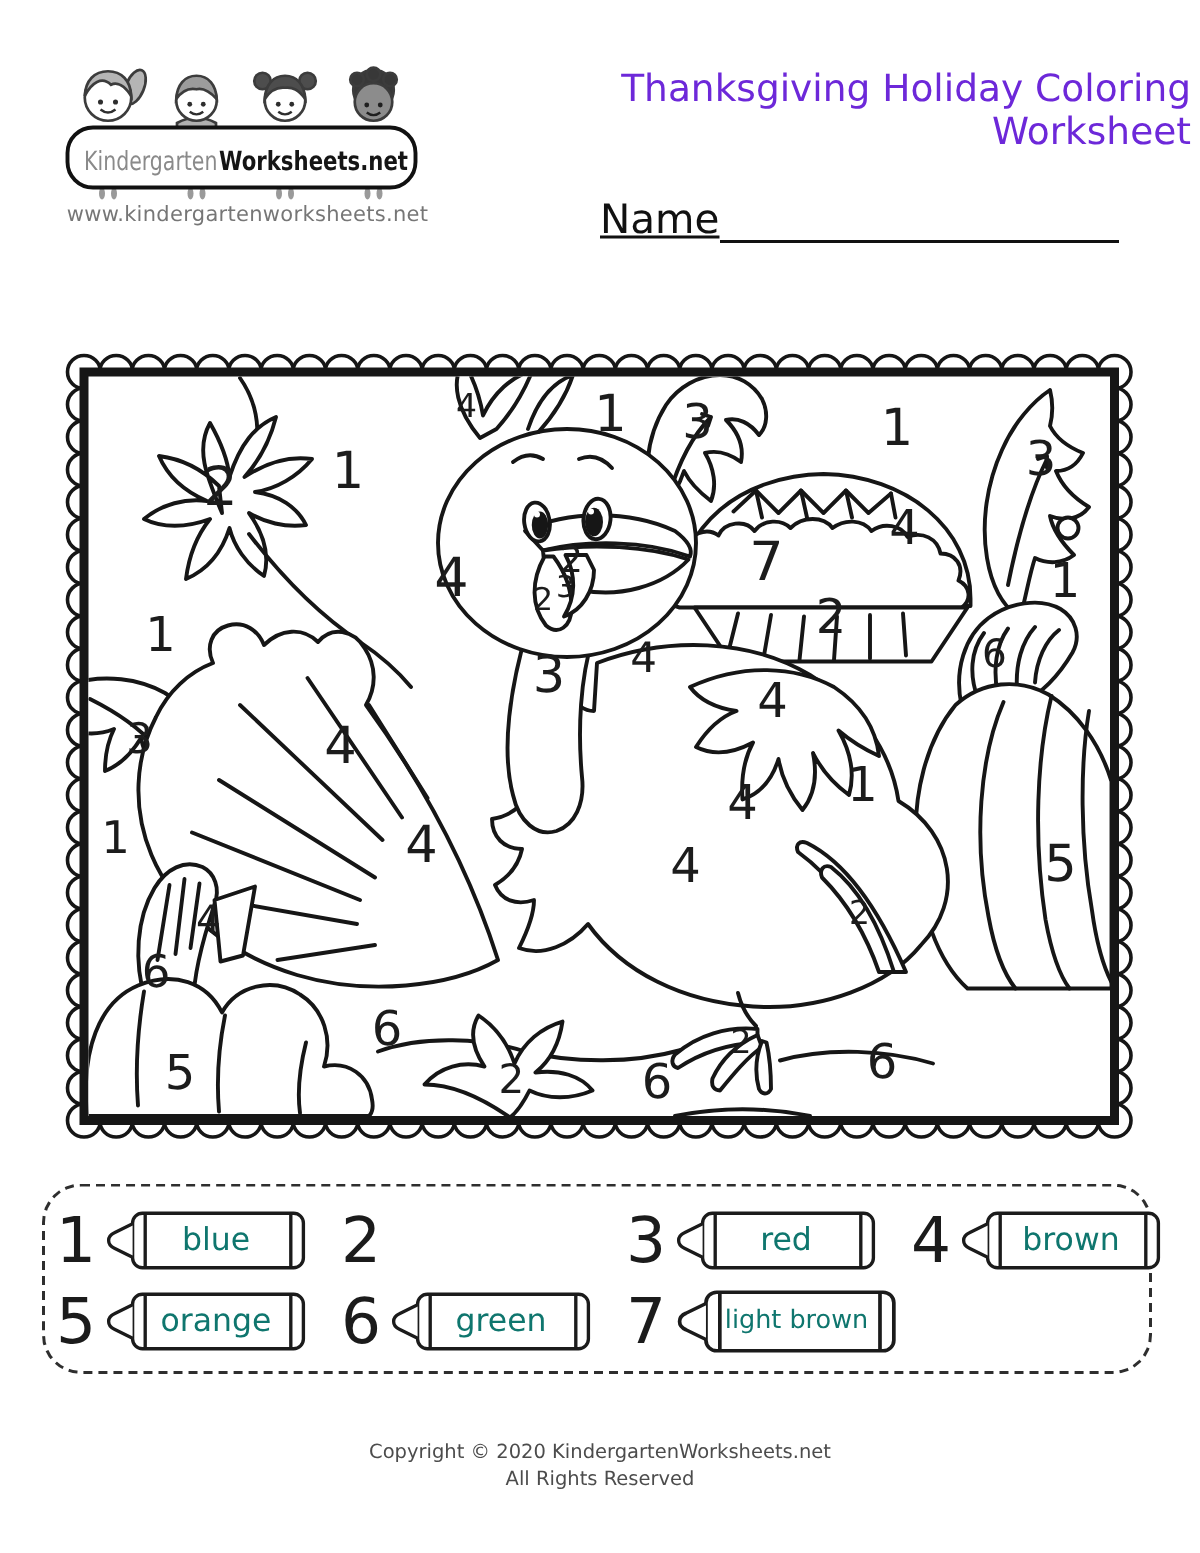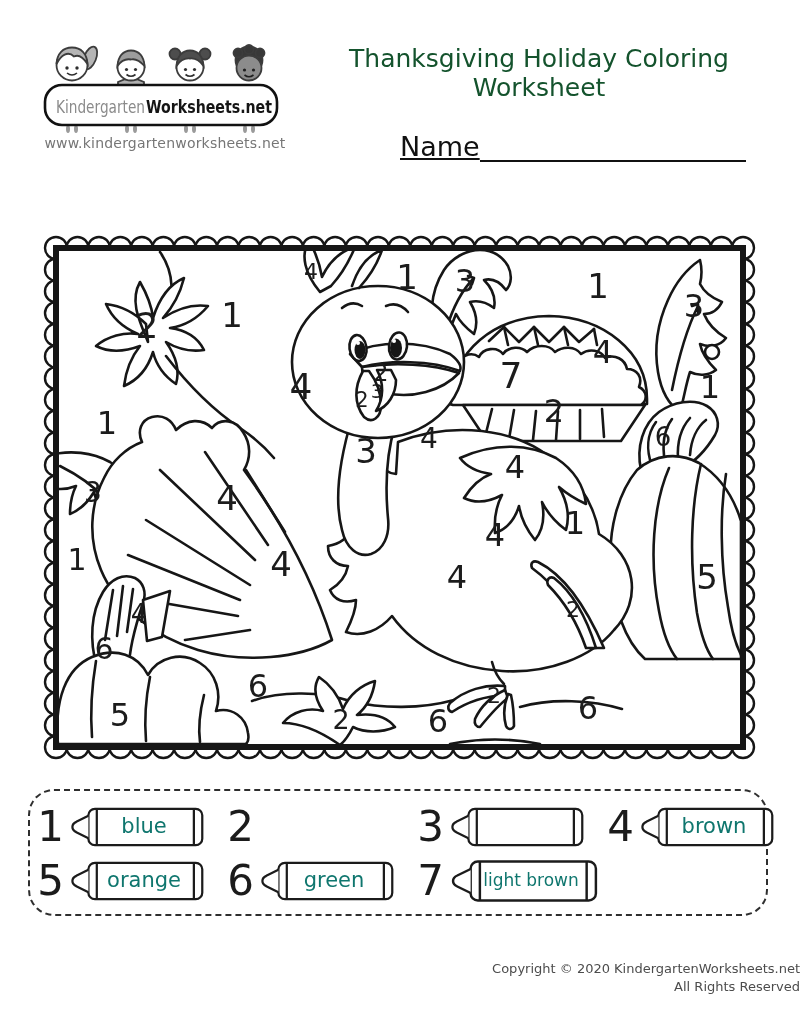--- a/index.html
+++ b/index.html
@@ -1,39 +1,39 @@
 <!DOCTYPE html>
 <html><head>
 <meta charset="utf-8">
 <style>
   html,body{margin:0;padding:0;background:#fff;}
   body{width:800px;height:1035px;position:relative;font-family:"DejaVu Sans",sans-serif;color:#1b1b1b;overflow:hidden;}
   .abs{position:absolute;}
   
   .logo-svg{left:42px;top:34px;width:246px;height:102px;}
   .logo-url{left:42px;top:135px;width:246px;text-align:center;font-size:14px;color:#767676;letter-spacing:.2px;}
-  .page-title{left:284px;top:44px;width:510px;text-align:center;font-size:25px;color:#14532d;}
+  .page-title{left:284px;top:44px;width:510px;text-align:right;font-size:25px;color:#6d28d9;}
   .name-row{left:400px;top:130px;display:flex;align-items:flex-end;}
   .name-label{font-size:27px;color:#111;line-height:1.1;text-decoration:underline;}
   .name-line{width:266px;border-bottom:2.6px solid #111;height:30px;}
   
   .scene-svg{left:0;top:0;width:800px;height:1035px;}
   .num-layer{left:0;top:0;width:800px;height:1035px;pointer-events:none;}
   .cnum{position:absolute;transform:translate(-50%,-54%);color:#1c1c1c;line-height:1;}
   
   .key-box{left:28px;top:789px;width:740px;height:127px;border:2.6px dashed #2e2e2e;border-radius:26px;box-sizing:border-box;}
   .key-item{position:absolute;display:flex;align-items:center;}
   .key-num{width:28px;text-align:right;font-size:42px;line-height:46px;color:#1b1b1b;margin-right:2px;}
   .crayon-wrap{position:relative;width:140px;height:46px;}
   .crayon-wrap.wide{width:154px;}
   .crayon-wrap svg{position:absolute;inset:0;width:100%;height:100%;}
   .crayon-label{position:absolute;left:24px;right:8px;top:0;bottom:0;text-align:center;font-size:21px;line-height:44px;color:#0f766e;}
   .crayon-label.small{font-size:17px;}
   
-  .copyright{left:0;top:960px;width:800px;text-align:right;font-size:13px;color:#4c4c4c;line-height:1.35;}
+  .copyright{left:0;top:960px;width:800px;text-align:center;font-size:13px;color:#4c4c4c;line-height:1.35;}
 </style>
 </head>
 <body>
 
 <svg class="abs logo-svg" viewBox="0 0 246 102">
   <g stroke="#3c3c3c" stroke-width="1.8">
 
     <ellipse cx="48" cy="24" rx="6" ry="12" transform="rotate(22 48 24)" fill="#b5b5b5"></ellipse>
     <circle cx="30" cy="31" r="15.5" fill="#fff"></circle>
     <path d="M14.5,30 C15,19.5 21,13.5 30,13.5 C39,13.5 45,19.5 45.5,30 C41,23 36,20.5 32,22.5 C26,16.5 19,21 14.5,30 Z" fill="#b5b5b5"></path>
@@ -382,20 +382,21 @@
     <span class="key-num">3</span>
     <span class="crayon-wrap">
       <svg viewBox="0 0 150 46">
           <g fill="#fff" stroke="#1b1b1b" stroke-width="2.4" stroke-linejoin="round">
             <rect x="24" y="3.5" width="122" height="39" rx="7"></rect>
             <path d="M24,11 L11,17.5 C5.5,20 5.5,26 11,28.5 L24,35"></path>
             <line x1="33" y1="3.5" x2="33" y2="42.5"></line>
             <line x1="137" y1="3.5" x2="137" y2="42.5"></line>
           </g>
         </svg>
+      <span class="crayon-label">red</span>
     </span>
   </div>
   <div class="key-item" style="left:576px;top:13px;">
     <span class="key-num">4</span>
     <span class="crayon-wrap">
       <svg viewBox="0 0 150 46">
           <g fill="#fff" stroke="#1b1b1b" stroke-width="2.4" stroke-linejoin="round">
             <rect x="24" y="3.5" width="122" height="39" rx="7"></rect>
             <path d="M24,11 L11,17.5 C5.5,20 5.5,26 11,28.5 L24,35"></path>
             <line x1="33" y1="3.5" x2="33" y2="42.5"></line>

